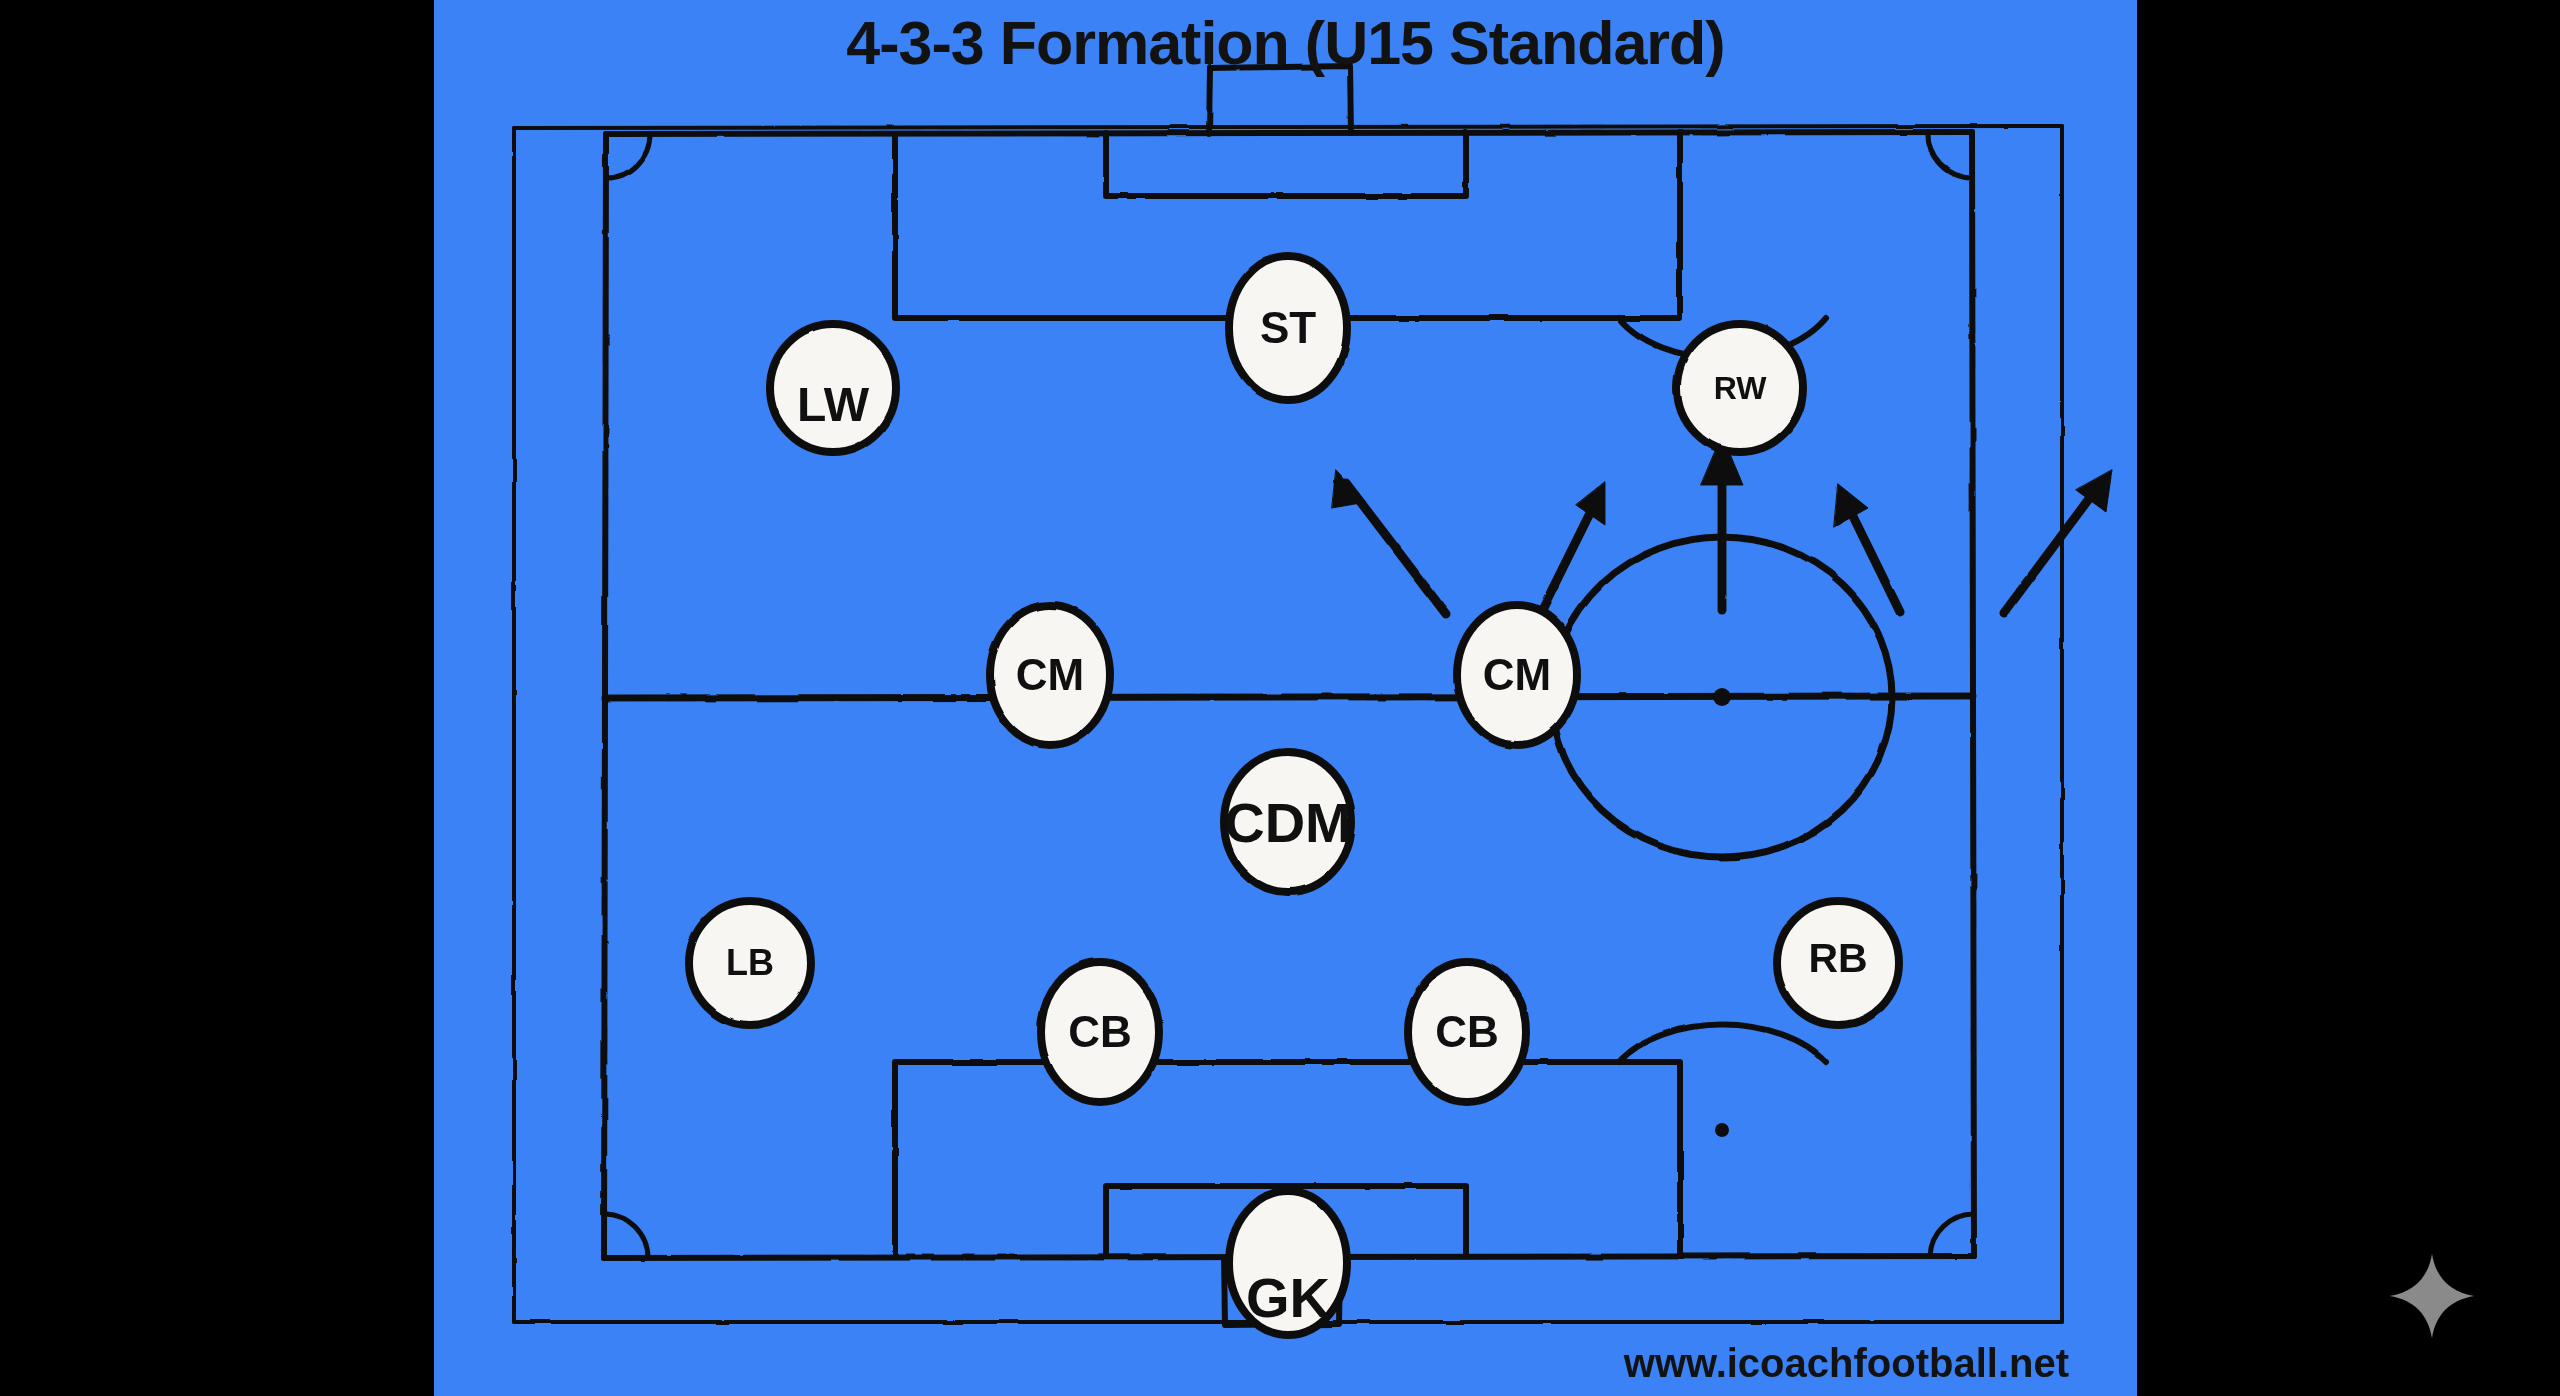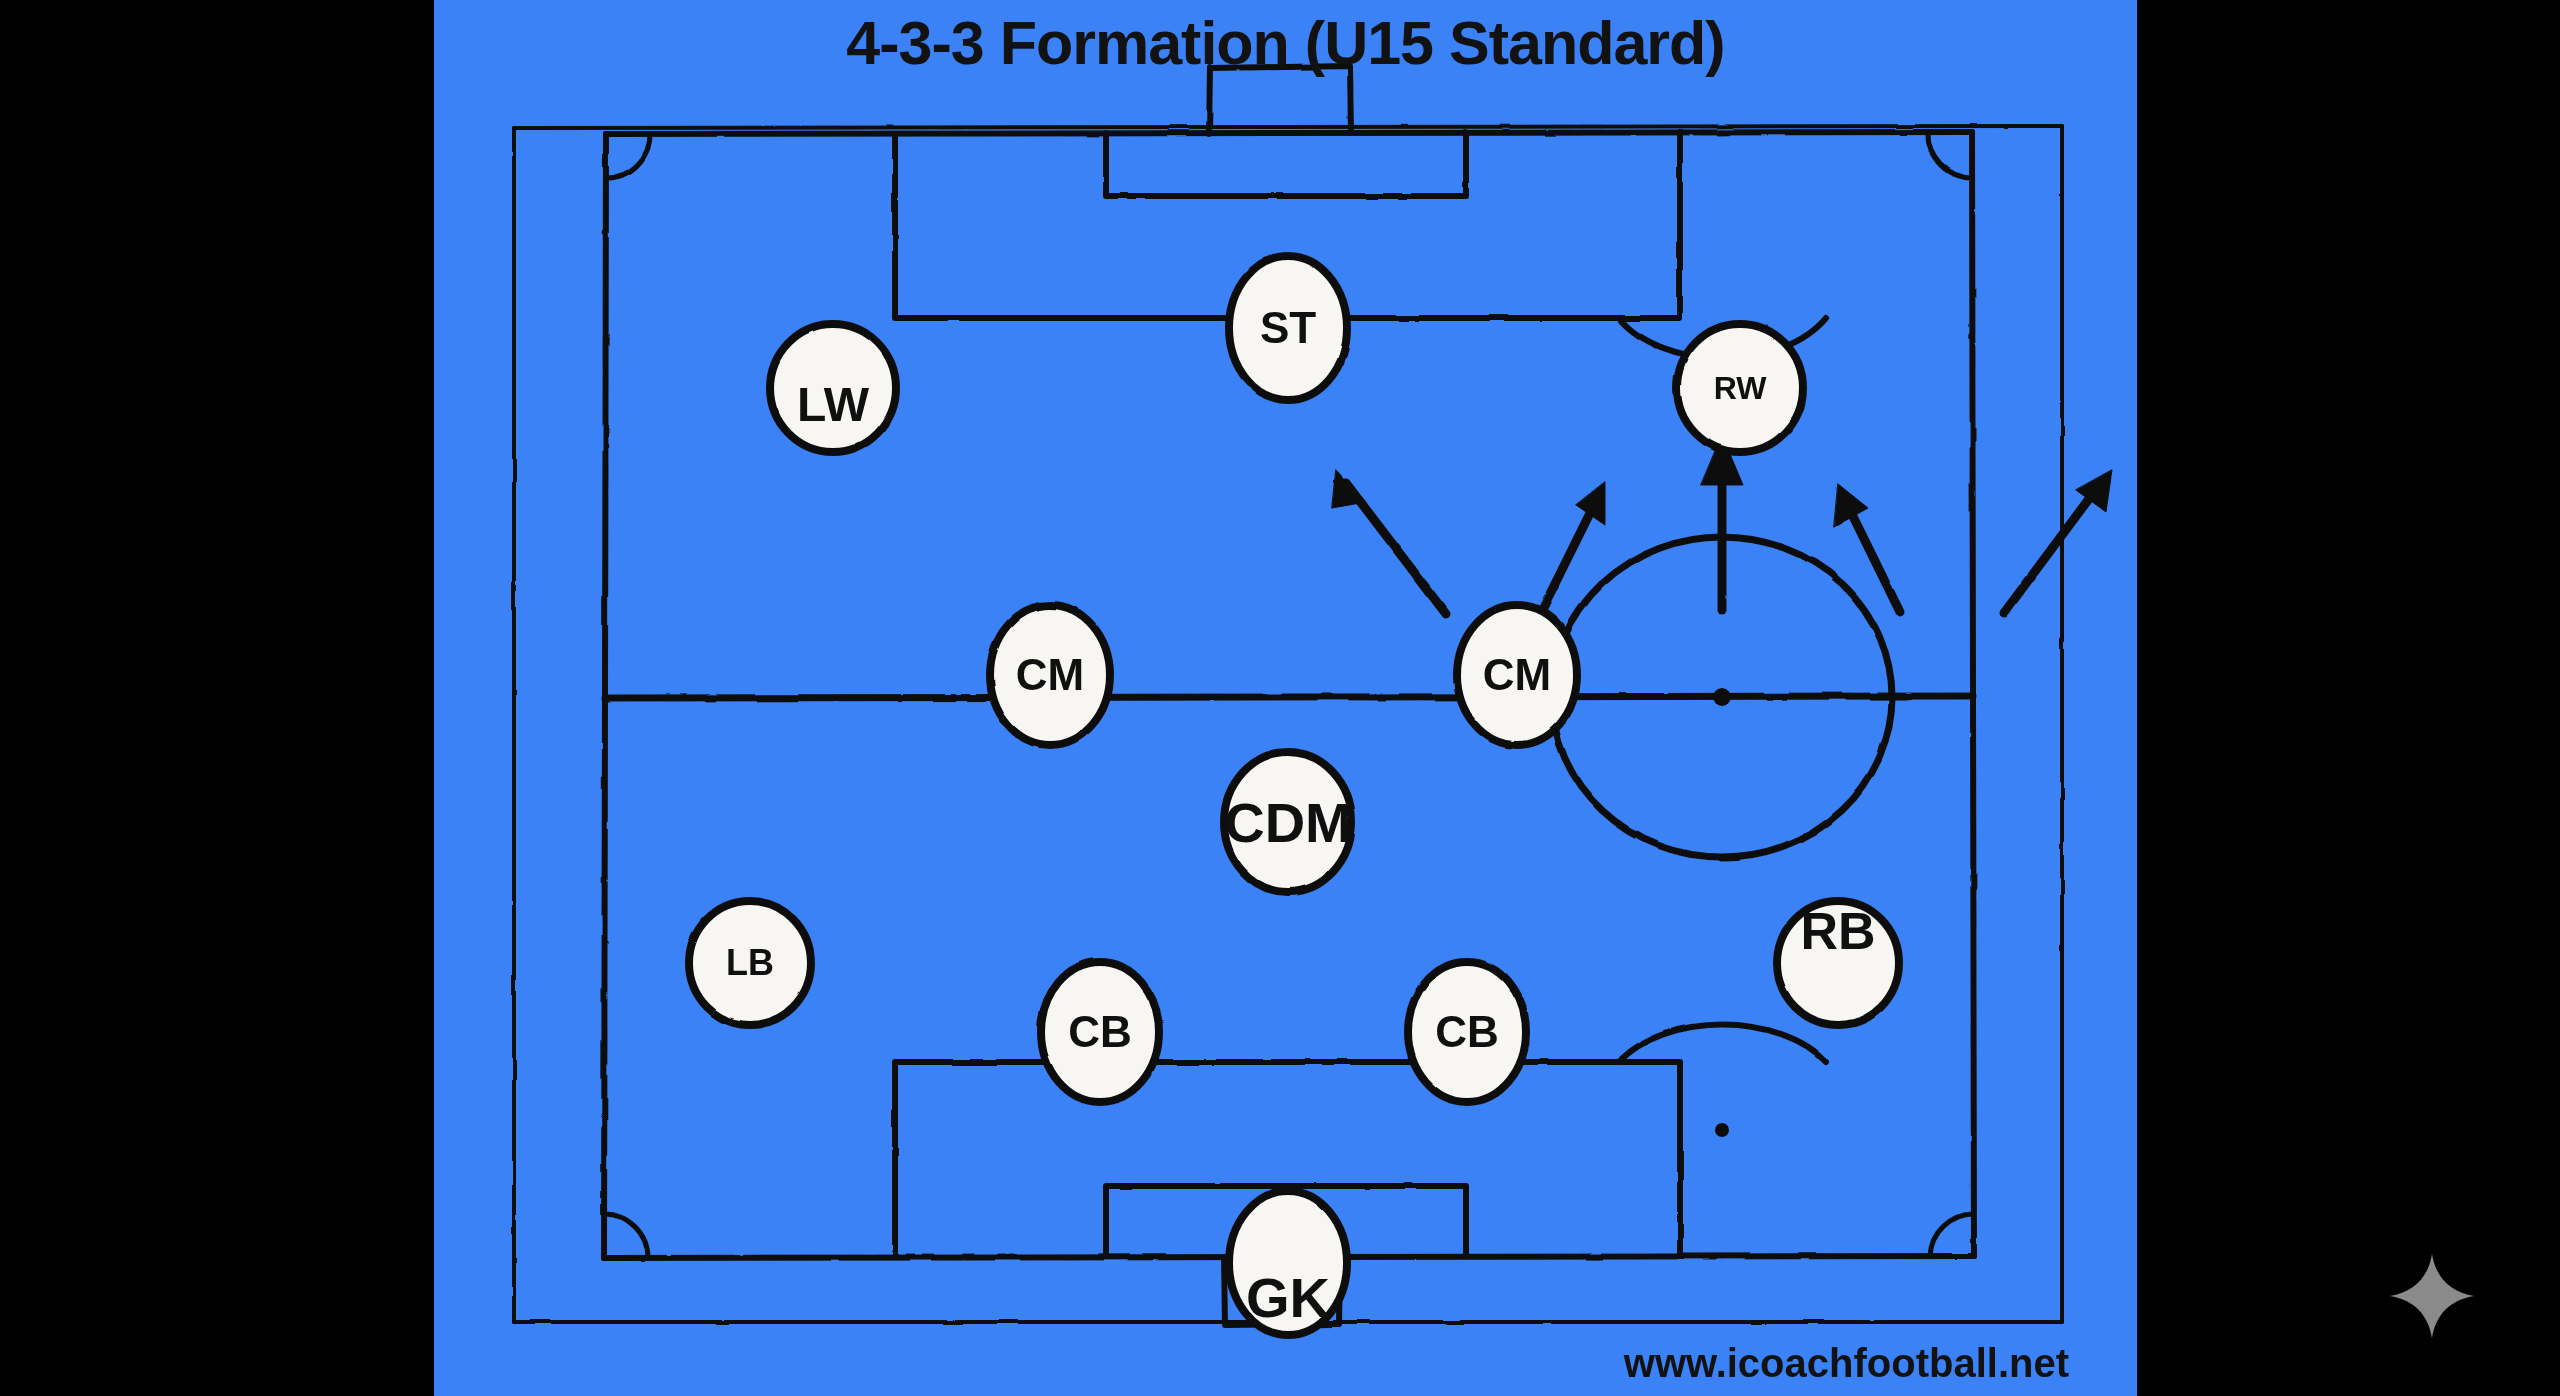--- a/index.html
+++ b/index.html
@@ -236,21 +236,21 @@
     <div class="token-label" style="left:854px;  top:328px;  font-size:44px;">ST</div>
     <div class="token-label" style="left:1306px; top:388px;  font-size:32px;">RW</div>
 
     <div class="token-label" style="left:616px;  top:675px;  font-size:44px;">CM</div>
     <div class="token-label" style="left:1083px; top:675px;  font-size:44px;">CM</div>
     <div class="token-label" style="left:854px;  top:822px;  font-size:56px;">CDM</div>
 
     <div class="token-label" style="left:316px;  top:963px;  font-size:36px;">LB</div>
     <div class="token-label" style="left:666px;  top:1032px; font-size:44px;">CB</div>
     <div class="token-label" style="left:1033px; top:1032px; font-size:44px;">CB</div>
-    <div class="token-label" style="left:1404px; top:931px;  font-size:52px;">RB</div>
+    <div class="token-label" style="left:1404px; top:958px;  font-size:41px;">RB</div>
 
     <div class="token-label" style="left:854px;  top:1297px; font-size:56px;">GK</div>
   </div>
 
   <div class="bar bar-left"></div>
   <div class="bar bar-right"></div>
 
   <svg id="sparkle" viewBox="0 0 100 100">
     <path d="M50 4 C54 30 70 46 96 50 C70 54 54 70 50 96 C46 70 30 54 4 50 C30 46 46 30 50 4 Z" fill="#8a8a8a"></path>
   </svg>

